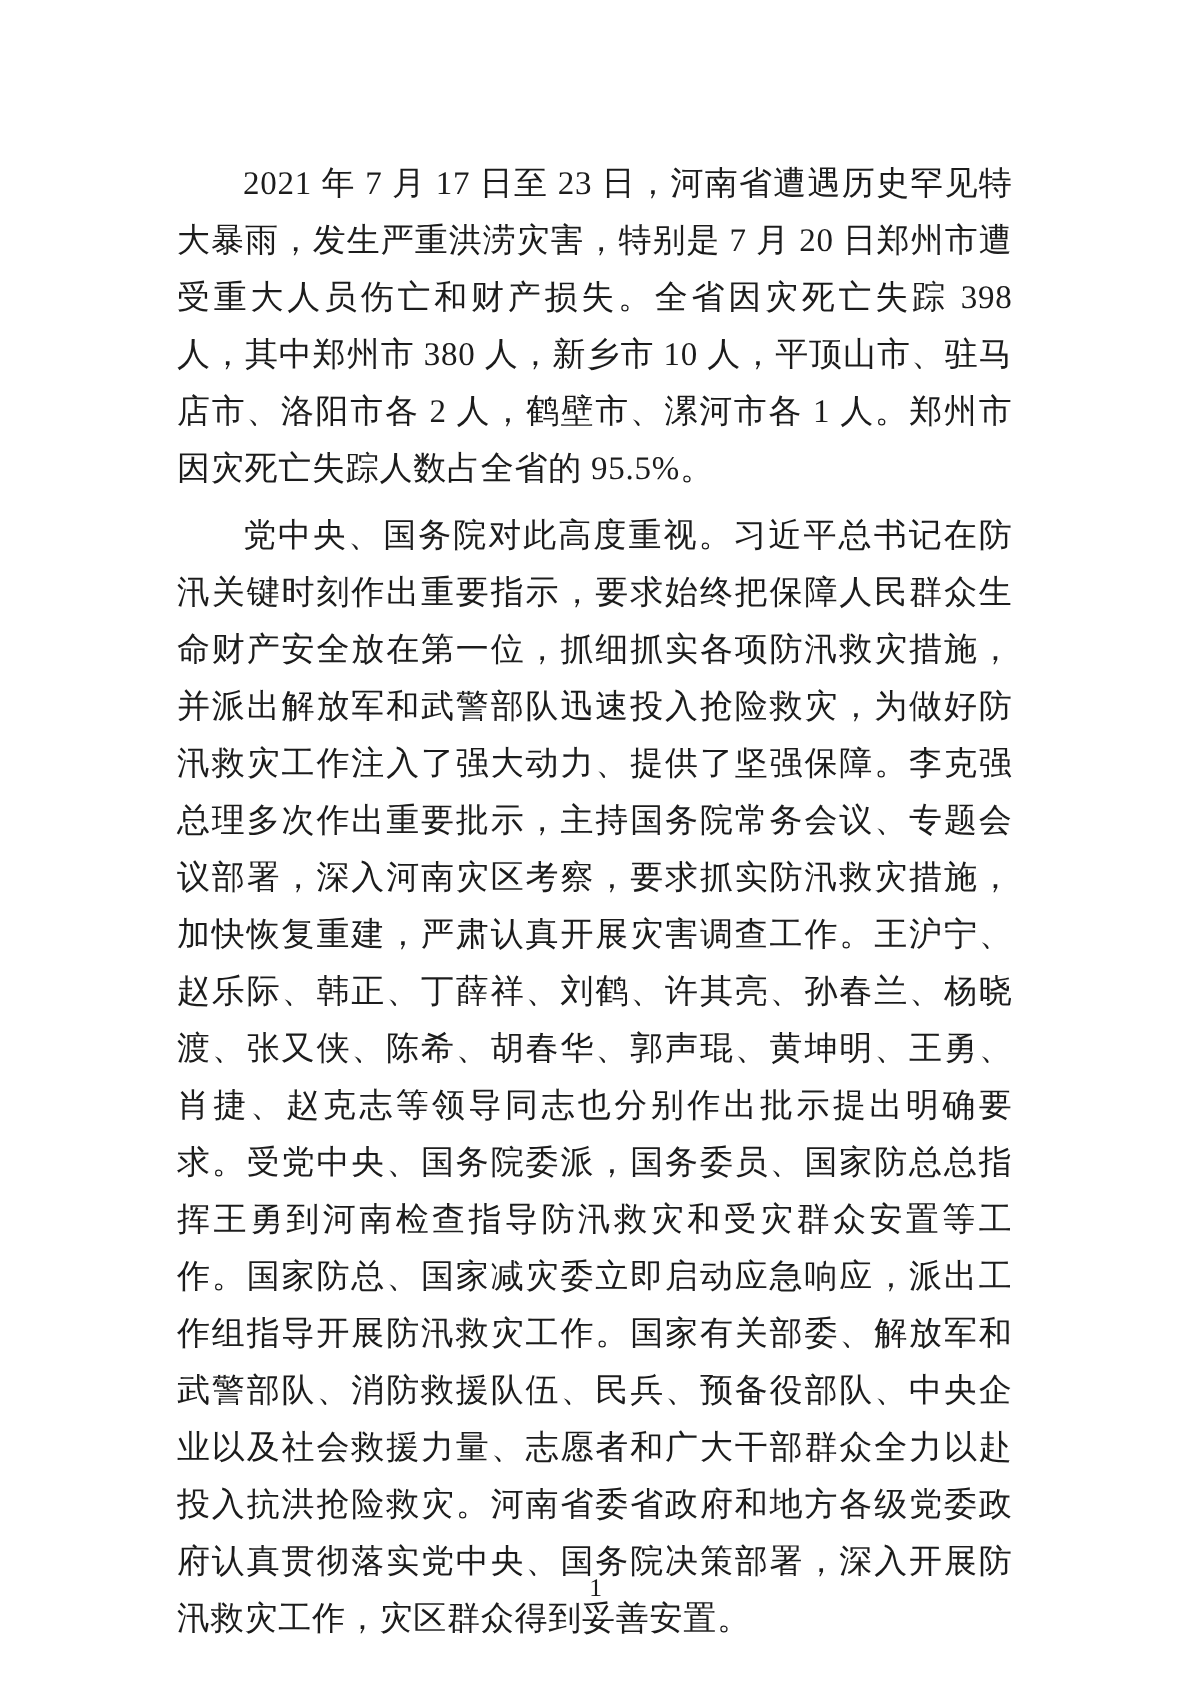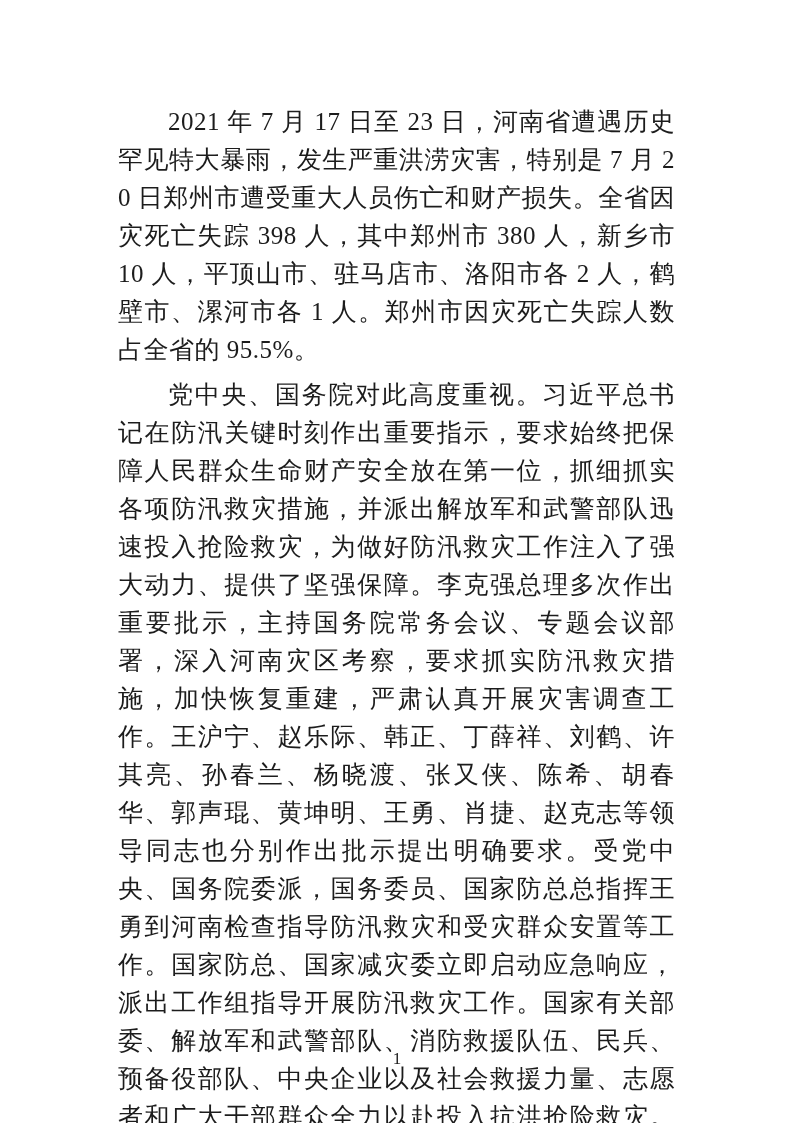--- a/index.html
+++ b/index.html
@@ -22,21 +22,21 @@
     background: #ffffff;
   }
   .content {
     position: absolute;
     top: 103px;
     left: 118px;
     width: 557px;
   }
   .para {
     margin: 0;
-    font-size: 25px;
+    font-size: 22px;
     line-height: 38px;
     text-indent: 2em;
     text-align: justify;
     text-justify: inter-character;
     letter-spacing: 0.5px;
     word-break: break-all;
   }
   .para + .para {
     margin-top: 7px;
   }

